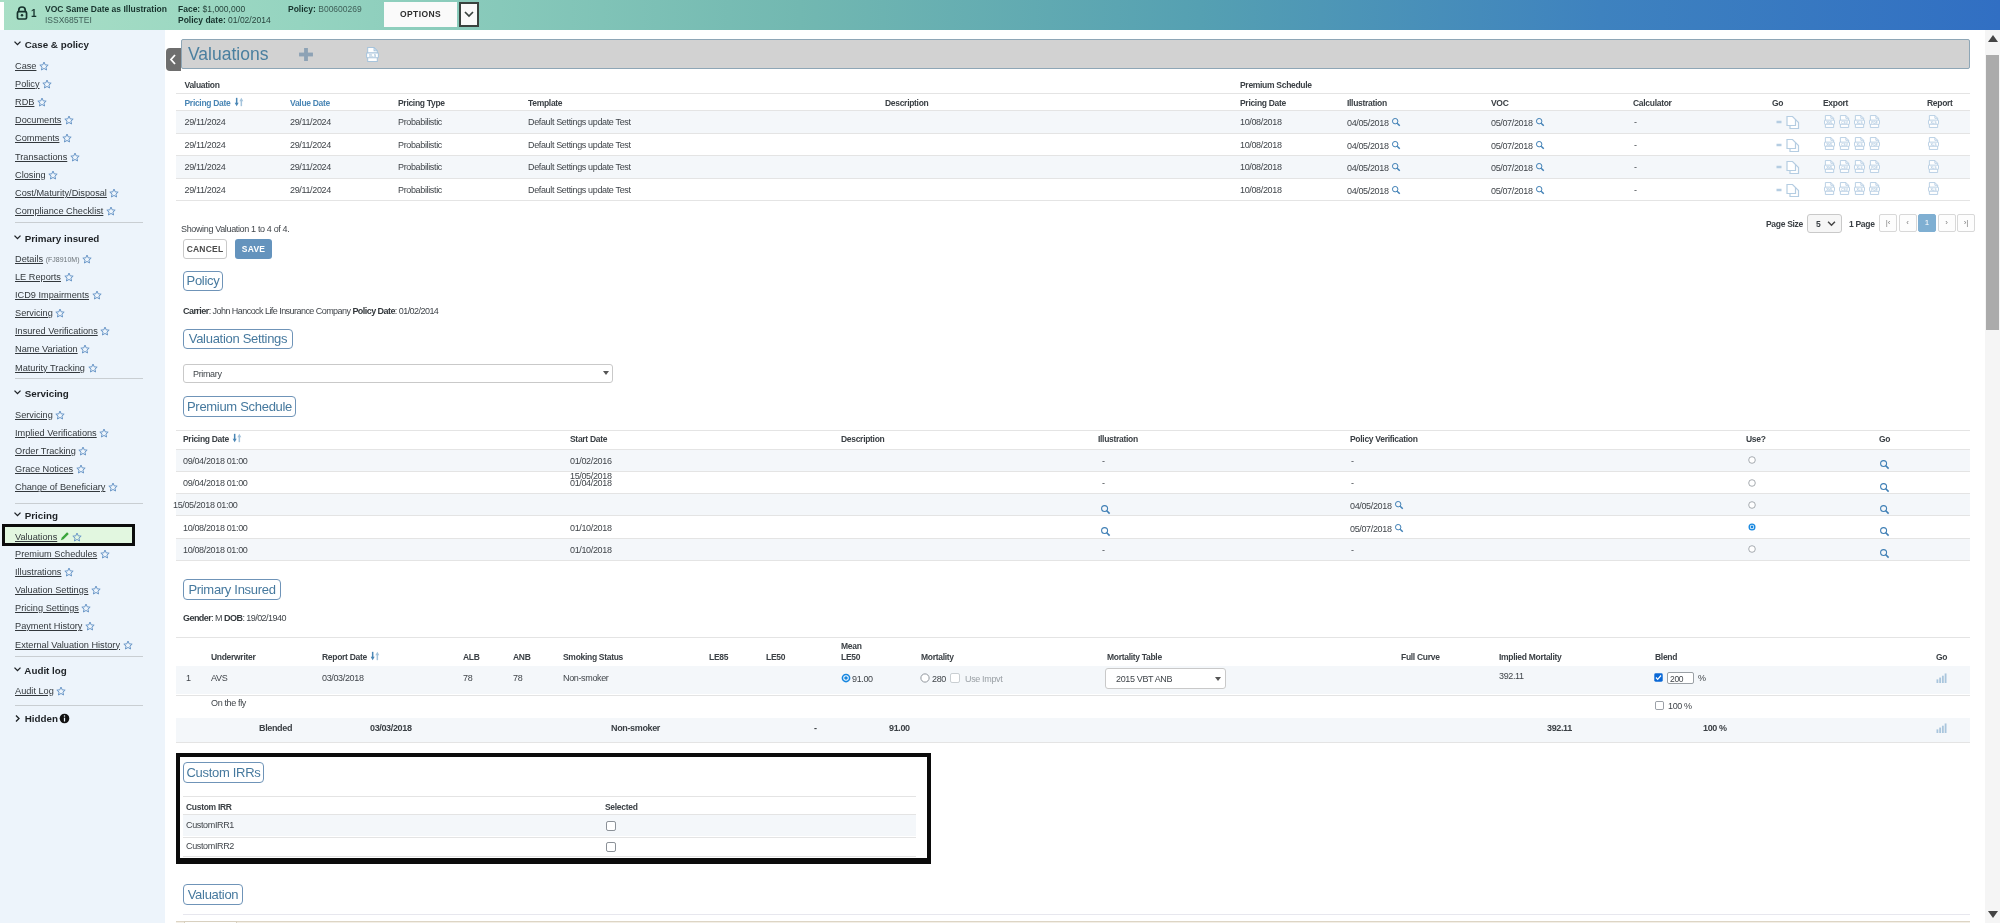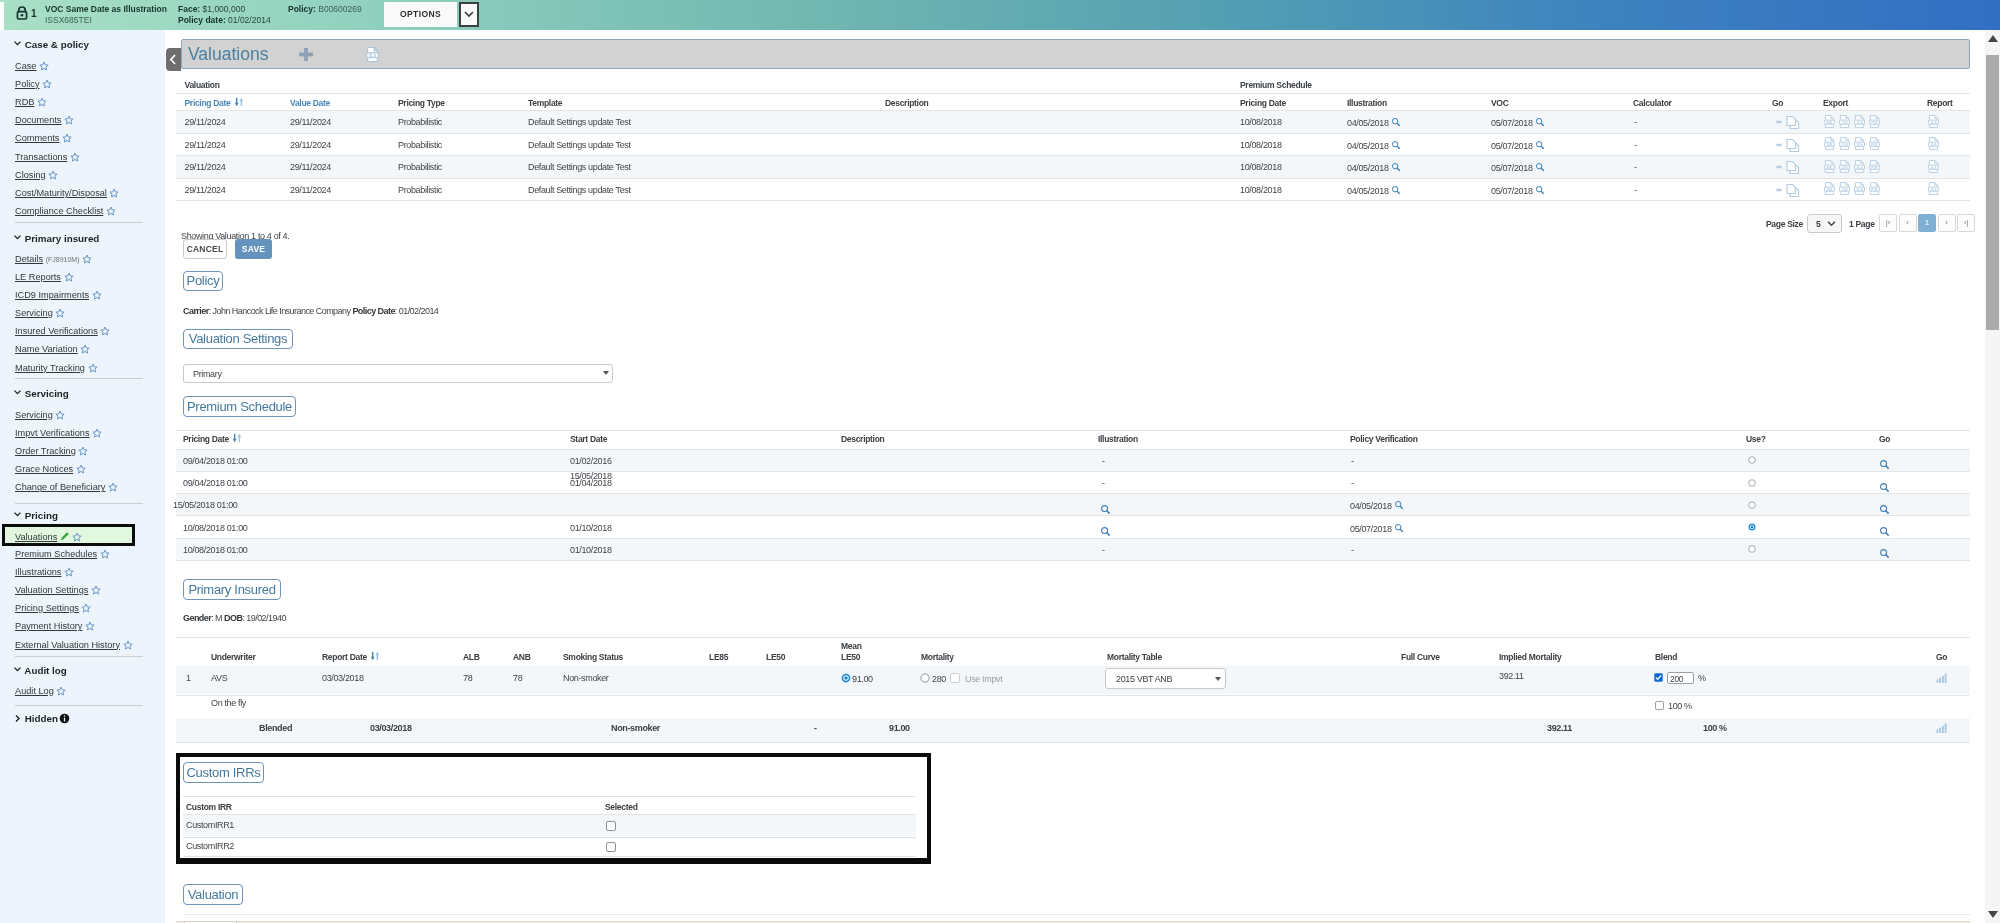--- a/index.html
+++ b/index.html
@@ -105,21 +105,21 @@
     <div class="sb-row" style="top:362.5px"><a>Maturity Tracking</a> <svg class="star" width="10" height="10" viewBox="0 0 24 24">
         <path d="M12 2.5 L14.9 9.2 L22 9.9 L16.6 14.6 L18.2 21.6 L12 17.9 L5.8 21.6 L7.4 14.6 L2 9.9 L9.1 9.2 Z" fill="none" stroke="#6a97c8" stroke-width="2.4"></path>
       </svg></div>
     <div class="sb-sep" style="top:378px"></div>
     <div class="sb-h" style="top:388px"><svg width="9" height="9" viewBox="0 0 12 12" style="vertical-align:0px">
         <path d="M2 3.5 L6 7.5 L10 3.5" fill="none" stroke="#1d2125" stroke-width="1.8"></path>
       </svg> Servicing</div>
     <div class="sb-row" style="top:409.5px"><a>Servicing</a> <svg class="star" width="10" height="10" viewBox="0 0 24 24">
         <path d="M12 2.5 L14.9 9.2 L22 9.9 L16.6 14.6 L18.2 21.6 L12 17.9 L5.8 21.6 L7.4 14.6 L2 9.9 L9.1 9.2 Z" fill="none" stroke="#6a97c8" stroke-width="2.4"></path>
       </svg></div>
-    <div class="sb-row" style="top:427.7px"><a>Impvt Verifications</a> <svg class="star" width="10" height="10" viewBox="0 0 24 24">
+    <div class="sb-row" style="top:427.7px"><a>Implied Verifications</a> <svg class="star" width="10" height="10" viewBox="0 0 24 24">
         <path d="M12 2.5 L14.9 9.2 L22 9.9 L16.6 14.6 L18.2 21.6 L12 17.9 L5.8 21.6 L7.4 14.6 L2 9.9 L9.1 9.2 Z" fill="none" stroke="#6a97c8" stroke-width="2.4"></path>
       </svg></div>
     <div class="sb-row" style="top:445.9px"><a>Order Tracking</a> <svg class="star" width="10" height="10" viewBox="0 0 24 24">
         <path d="M12 2.5 L14.9 9.2 L22 9.9 L16.6 14.6 L18.2 21.6 L12 17.9 L5.8 21.6 L7.4 14.6 L2 9.9 L9.1 9.2 Z" fill="none" stroke="#6a97c8" stroke-width="2.4"></path>
       </svg></div>
     <div class="sb-row" style="top:464.1px"><a>Grace Notices</a> <svg class="star" width="10" height="10" viewBox="0 0 24 24">
         <path d="M12 2.5 L14.9 9.2 L22 9.9 L16.6 14.6 L18.2 21.6 L12 17.9 L5.8 21.6 L7.4 14.6 L2 9.9 L9.1 9.2 Z" fill="none" stroke="#6a97c8" stroke-width="2.4"></path>
       </svg></div>
     <div class="sb-row" style="top:482.3px"><a>Change of Beneficiary</a> <svg class="star" width="10" height="10" viewBox="0 0 24 24">
         <path d="M12 2.5 L14.9 9.2 L22 9.9 L16.6 14.6 L18.2 21.6 L12 17.9 L5.8 21.6 L7.4 14.6 L2 9.9 L9.1 9.2 Z" fill="none" stroke="#6a97c8" stroke-width="2.4"></path>
@@ -400,21 +400,21 @@
 <path d="M15 1 V7 H21" fill="none" stroke="#b5cde2" stroke-width="2"></path>
 <rect x="1" y="11" width="22" height="9" rx="1.5" fill="#fff" stroke="#b5cde2" stroke-width="2"></rect>
 <text x="12" y="18.5" font-size="7" font-weight="bold" fill="#b5cde2" text-anchor="middle" font-family="Liberation Sans">PDF</text>
     </svg>
     <svg class="abs" style="left:1928px;top:182.0px" width="11" height="13" viewBox="0 0 24 28">
 <path d="M3 1 H15 L21 7 V27 H3 Z" fill="#fff" stroke="#b5cde2" stroke-width="2"></path>
 <path d="M15 1 V7 H21" fill="none" stroke="#b5cde2" stroke-width="2"></path>
 <rect x="1" y="11" width="22" height="9" rx="1.5" fill="#fff" stroke="#b5cde2" stroke-width="2"></rect>
 <text x="12" y="18.5" font-size="7" font-weight="bold" fill="#b5cde2" text-anchor="middle" font-family="Liberation Sans">XLS</text>
     </svg>
-<div class="cell" style="left:181px;top:231px">Showing Valuation 1 to 4 of 4.</div>
+<div class="cell" style="left:181px;top:224px">Showing Valuation 1 to 4 of 4.</div>
 <div class="hdr" style="left:1766px;top:219px">Page Size</div>
     <div class="abs" style="left:1807px;top:214px;width:35px;height:19px;background:#f6f6f6;border:1px solid #c9c9c9;border-radius:3px"></div>
     <div class="hdr" style="left:1816px;top:219px">5</div>
     <svg class="abs" style="left:1827px;top:221px" width="9" height="6" viewBox="0 0 10 7">
       <path d="M1 1 L5 5 L9 1" fill="none" stroke="#444" stroke-width="1.7"></path>
     </svg>
     <div class="hdr" style="left:1849px;top:219px">1 Page</div>
     <div class="pgbtn" style="left:1879.0px;top:214px;">|‹</div>
     <div class="pgbtn" style="left:1898.5px;top:214px;">‹</div>
     <div class="pgbtn" style="left:1918.0px;top:214px;background:#7fafd2;color:#fff;border-color:#7fafd2;">1</div>

